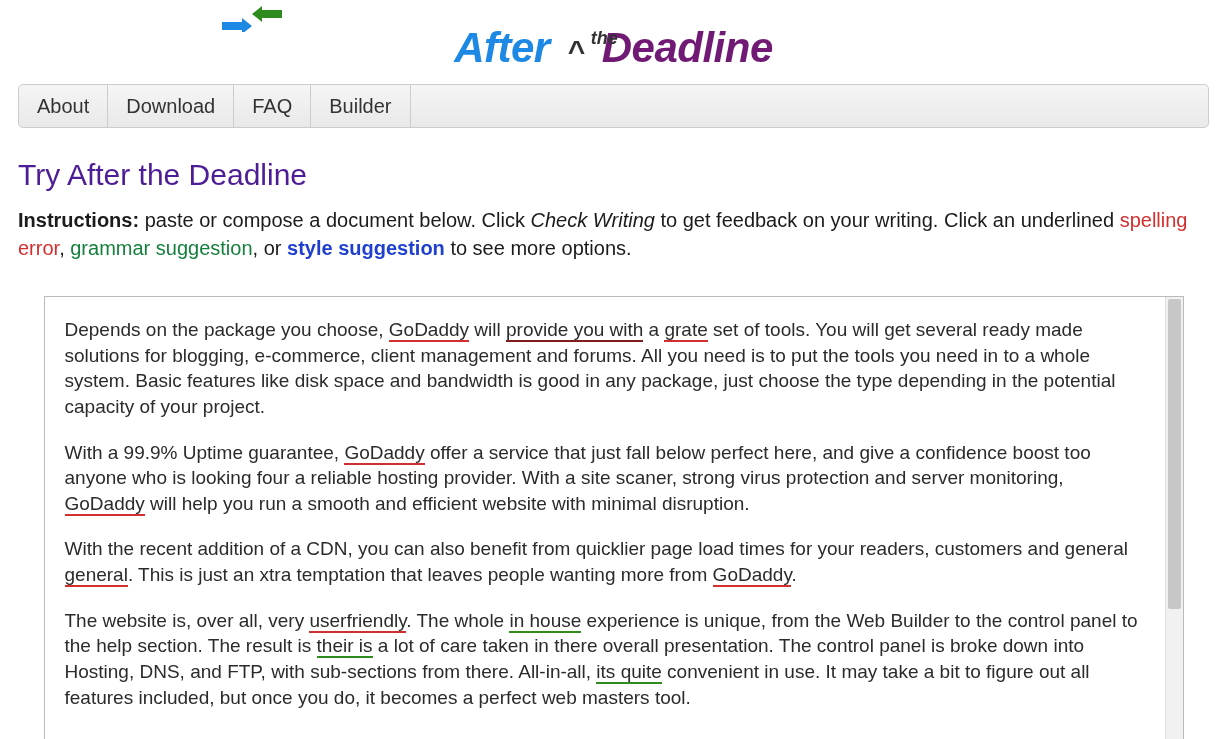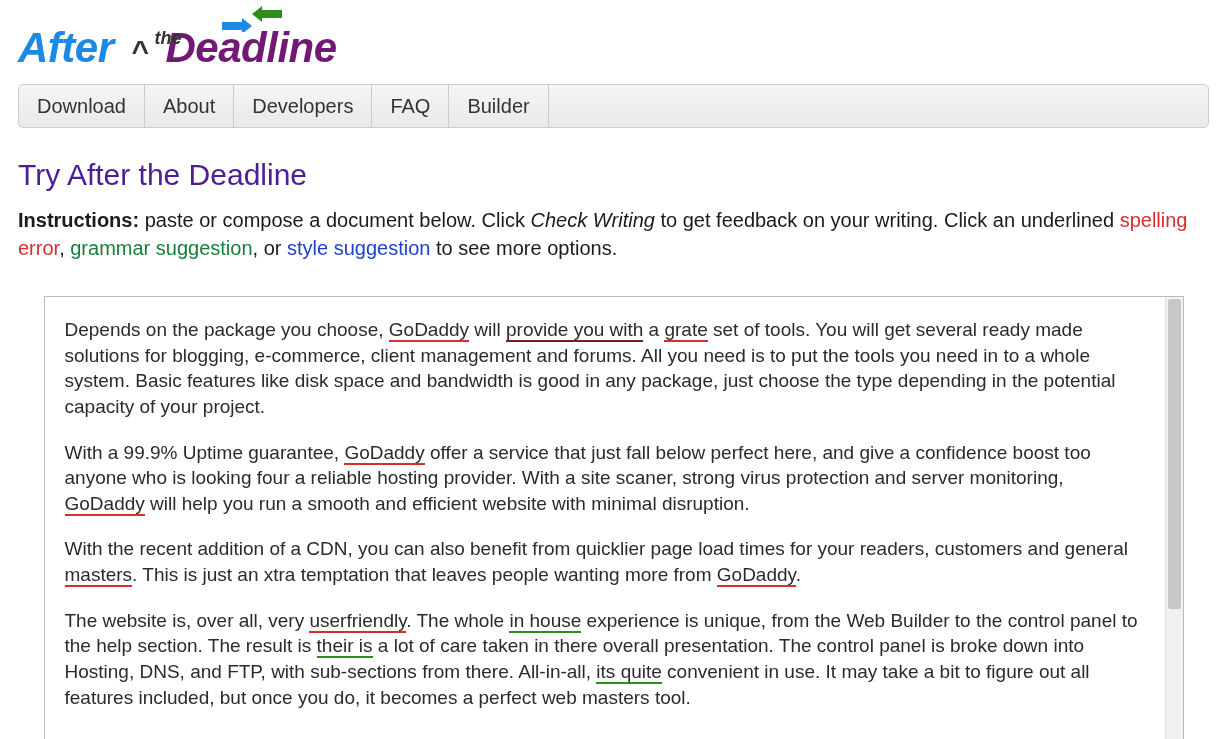--- a/index.html
+++ b/index.html
@@ -10,20 +10,21 @@
       color: #1b1b1b;
       font-size: 19px;
     }
     .logo {
       display: flex;
       align-items: flex-end;
       gap: 4px;
       margin: 0 0 12px 0;
       position: relative;
       height: 62px;
+      justify-content: center;
     }
     .logo .after {
       font-style: italic;
       font-weight: 700;
       font-size: 42px;
       color: #1e88e5;
       letter-spacing: -0.5px;
     }
     .logo .the-caret {
       position: relative;
@@ -91,21 +92,21 @@
     }
     p.instructions {
       font-size: 20px;
       line-height: 1.4;
       margin-bottom: 34px;
     }
     p.instructions .bold { font-weight: 700; }
     p.instructions .italic { font-style: italic; }
     .red-link { color: #d32f2f; cursor: pointer; }
     .green-link { color: #15803d; cursor: pointer; }
-    .blue-link { color: #1e3fcf; cursor: pointer; }
+    .blue-link { color: #1e3fcf; cursor: pointer; font-weight: bold; }
     .editor-frame {
       width: 1140px;
       margin: 0 auto 10px auto;
       border: 1px solid #bbb;
       background: #fff;
       position: relative;
       display: flex;
     }
     .editor {
       padding: 20px;
@@ -147,43 +148,42 @@
   <span class="deadline">Deadline</span>
   <span class="arrows">
     <svg width="70" height="28">
       <polygon points="42,2 62,2 62,10 42,10 42,14 32,6 42,-2" fill="#2e8b1d" transform="translate(0,4)"></polygon>
       <polygon points="28,14 8,14 8,22 28,22 28,26 38,18 28,10" fill="#1e88e5" transform="translate(-6,4)"></polygon>
     </svg>
   </span>
 </div>
 
 <div class="nav">
+  <a>About</a>
   <a>Download</a>
-  <a>About</a>
-  <a>Developers</a>
   <a>FAQ</a>
   <a>Builder</a>
 </div>
 
 <h1 class="page-title">Try After the Deadline</h1>
 
 <p class="instructions">
   <span class="bold">Instructions:</span><span> paste or compose a document below. Click </span><span class="italic">Check Writing</span><span> to get feedback on your writing. Click an underlined </span><span class="red-link">spelling error</span><span>, </span><span class="green-link">grammar suggestion</span><span>, or </span><span class="blue-link">style suggestion</span><span> to see more options.</span>
 </p>
 
 <div class="editor-frame">
   <div class="editor">
     <p>
       <span>Depends on the package you choose, </span><span class="u-red">GoDaddy</span><span> will </span><span class="u-blue">provide you with</span><span> a </span><span class="u-red">grate</span><span> set of tools. You will get several ready made solutions for blogging, e-commerce, client management and forums. All you need is to put the tools you need in to a whole system. Basic features like disk space and bandwidth is good in any package, just choose the type depending in the potential capacity of your project.</span>
     </p>
     <p>
       <span>With a 99.9% Uptime guarantee, </span><span class="u-red">GoDaddy</span><span> offer a service that just fall below perfect here, and give a confidence boost too anyone who is looking four a reliable hosting provider. With a site scaner, strong virus protection and server monitoring, </span><span class="u-red">GoDaddy</span><span> will help you run a smooth and efficient website with minimal disruption.</span>
     </p>
     <p>
-      <span>With the recent addition of a CDN, you can also benefit from quicklier page load times for your readers, customers and general </span><span class="u-red">masters</span><span>. This is just an xtra temptation that leaves people wanting more from </span><span class="u-red">GoDaddy</span><span>.</span>
+      <span>With the recent addition of a CDN, you can also benefit from quicklier page load times for your readers, customers and general </span><span class="u-red">general</span><span>. This is just an xtra temptation that leaves people wanting more from </span><span class="u-red">GoDaddy</span><span>.</span>
     </p>
     <p>
       <span>The website is, over all, very </span><span class="u-red">userfriendly</span><span>. The whole </span><span class="u-green">in house</span><span> experience is unique, from the Web Builder to the control panel to the help section. The result is </span><span class="u-green">their is</span><span> a lot of care taken in there overall presentation. The control panel is broke down into Hosting, DNS, and FTP, with sub-sections from there. All-in-all, </span><span class="u-green">its quite</span><span> convenient in use. It may take a bit to figure out all features included, but once you do, it becomes a perfect web masters tool.</span>
     </p>
   </div>
   <div class="scrollbar">
     <div class="thumb"></div>
   </div>
 </div>
 

